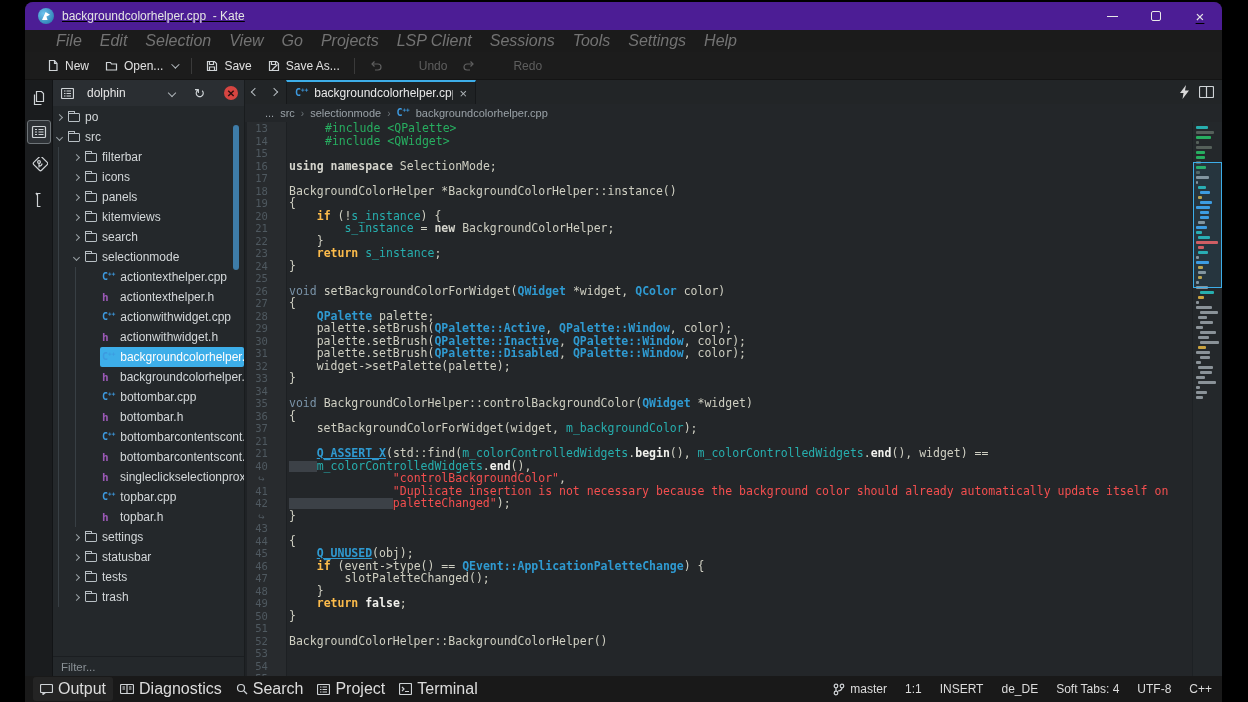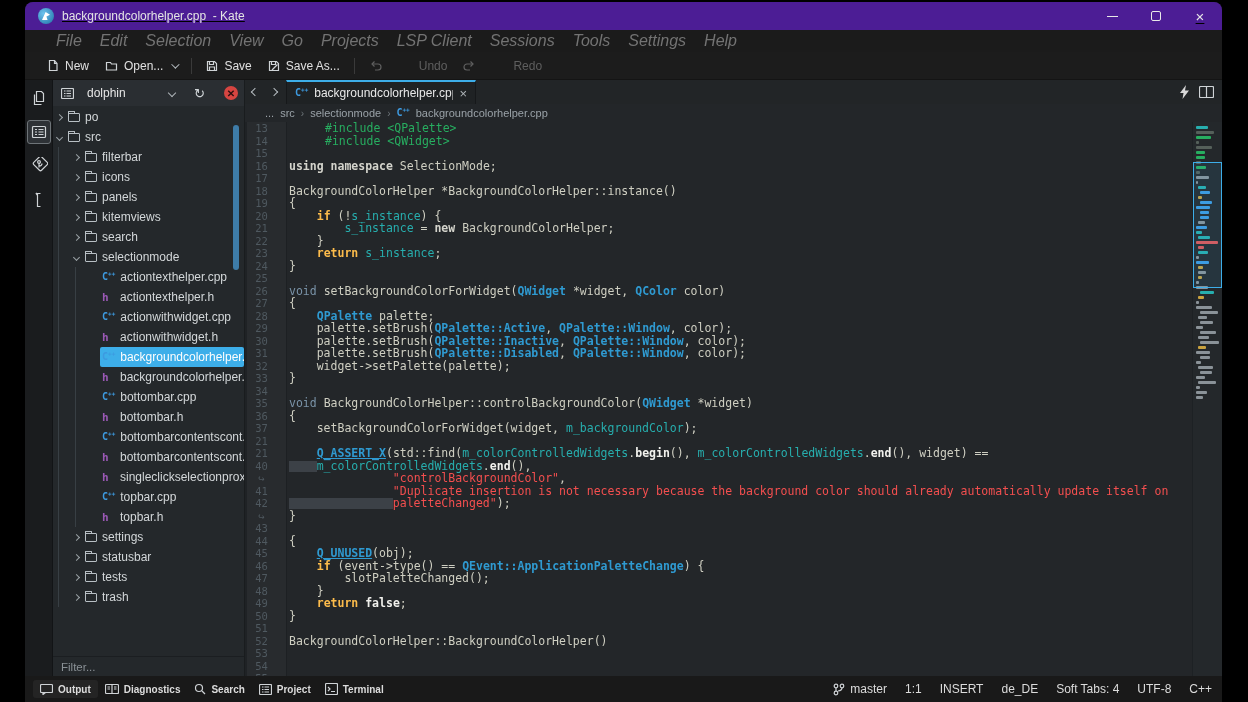--- a/index.html
+++ b/index.html
@@ -116,22 +116,22 @@
   .minimap { position:absolute; right:0; top:0; width:30px; height:100%; background:#24282b;
              border-left:1px solid #1d2124; }
   .mm-bar { height:2.5px; margin-bottom:2.5px; border-radius:1px; }
   .mm-bars { padding:4px 2px 0 3px; }
   .mm-view { position:absolute; left:0; width:29px; border:1px solid var(--accent,#3daee9);
              background:rgba(61,174,233,0.10); }
 
   
   .statusbar { height:26px; background:#191919; display:flex; align-items:center;
                padding:0 10px 0 8px; flex:0 0 26px; }
-  .sb-item { display:flex; align-items:center; gap:5px; color:#dcdcdc; font-size:10px;
-             padding:3px 7px; border-radius:3px;font-weight:bold; }
+  .sb-item { display:flex; align-items:center; gap:5px; color:#dcdcdc; font-size:16px;
+             padding:3px 7px; border-radius:3px; }
   .sb-item.hl { background:rgba(255,255,255,0.05); }
   .sb-right { margin-left:auto; display:flex; align-items:center; gap:18px; color:#dcdcdc; font-size:12px; }
   .sb-branch { display:flex; align-items:center; gap:5px; }
   svg.ic { stroke:#cfd3d6; fill:none; stroke-width:1.2; }
 </style>
 </head>
 <body>
 
 <div class="window">
 

